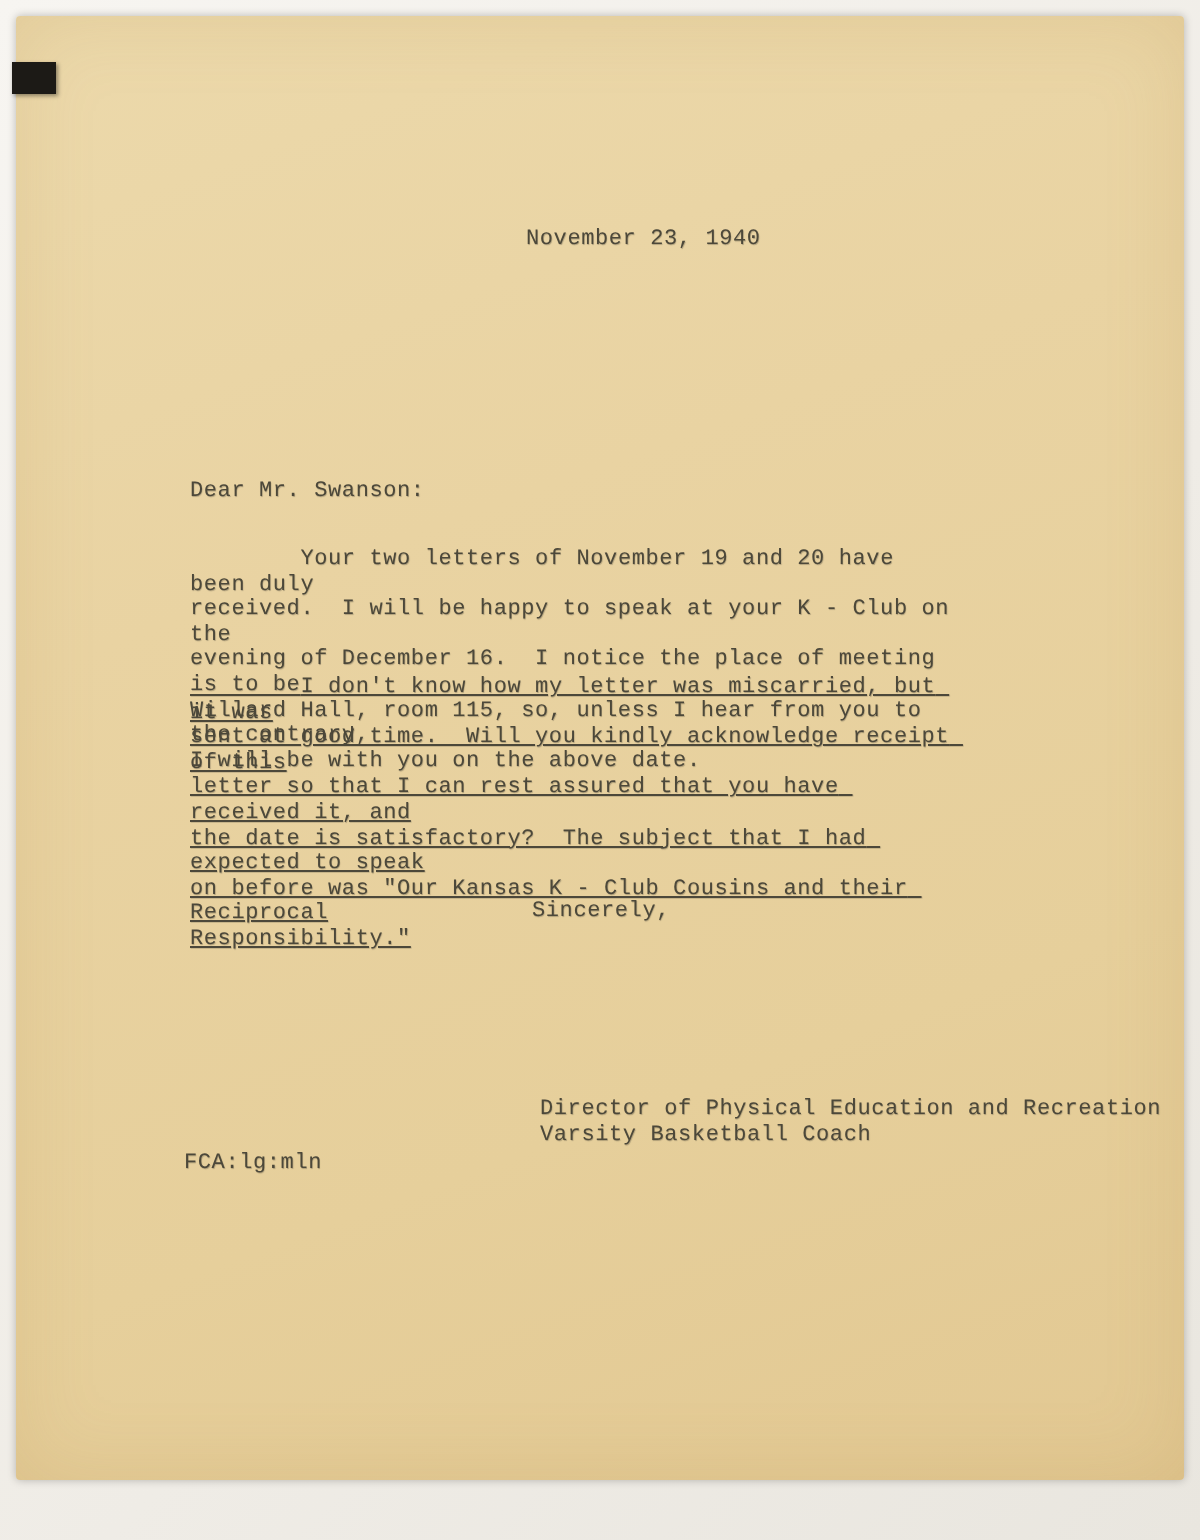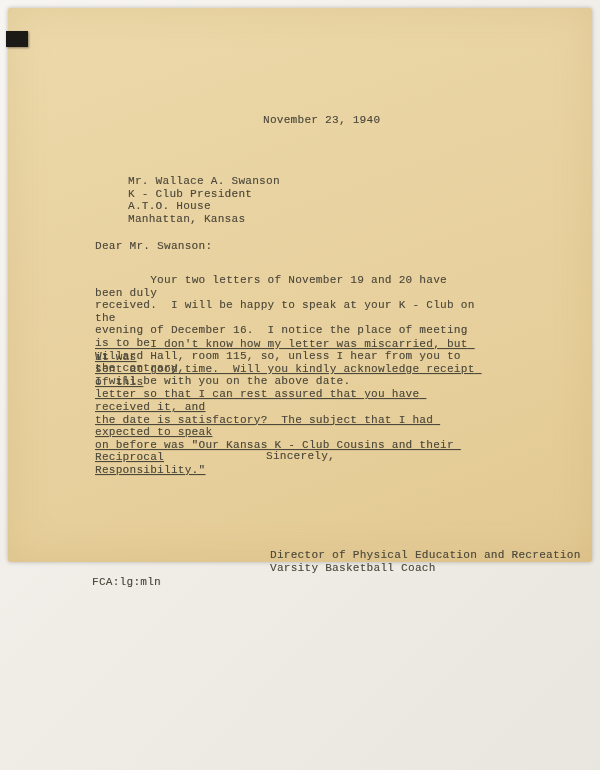--- a/index.html
+++ b/index.html
@@ -17,21 +17,21 @@
   .scan-frame {
     position: absolute;
     inset: 0;
     background: linear-gradient(135deg, #f7f5f1 0%, #efece6 60%, #e9e6df 100%);
   }
   .paper {
     position: absolute;
     left: 8px;
     top: 8px;
     width: 584px;
-    height: 554px;
+    height: 732px;
     background:
       linear-gradient(160deg, #ecd9ab 0%, #e9d3a2 35%, #e6cf9b 70%, #e2c892 100%);
     box-shadow: 0 0 4px rgba(0,0,0,0.25), inset 0 0 40px rgba(180,140,70,0.18);
     border-radius: 2px;
   }
   .scan-mark {
     position: absolute;
     left: 6px;
     top: 31px;
     width: 22px;
@@ -59,24 +59,20 @@
   .initials-line    { left: 84px;  top: 568px; text-align: center; }
 </style>
 </head>
 <body>
 
 <div class="scan-frame">
   <div class="paper">
 
     <div class="txt date-line">November 23, 1940</div>
 
-    <div class="txt recipient-block">Mr. Wallace A. Swanson
-K - Club President
-A.T.O. House
-Manhattan, Kansas</div>
 
     <div class="txt salutation-line">Dear Mr. Swanson:</div>
 
     <div class="txt paragraph-1">        Your two letters of November 19 and 20 have been duly
 received.  I will be happy to speak at your K - Club on the
 evening of December 16.  I notice the place of meeting is to be
 Willard Hall, room 115, so, unless I hear from you to the contrary,
 I will be with you on the above date.</div>
 
     <div class="txt paragraph-2">        I don't know how my letter was miscarried, but it was

